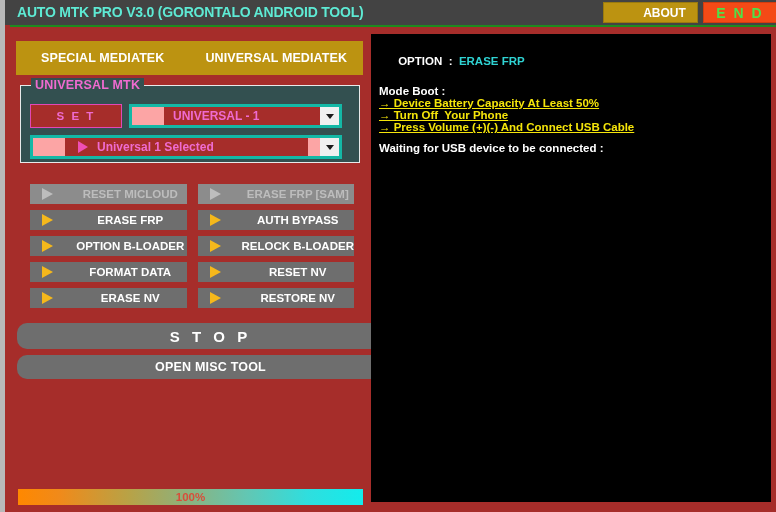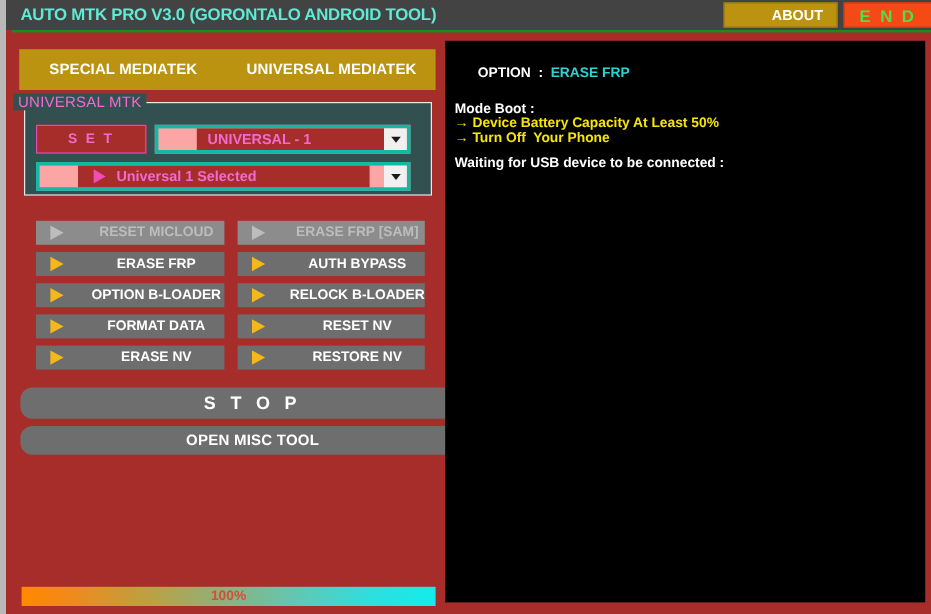--- a/index.html
+++ b/index.html
@@ -59,23 +59,23 @@
     font-size:12.5px;font-weight:bold;cursor:pointer;
     letter-spacing:0.1px;
   }
   .groupbox{
     position:absolute;left:15px;top:85px;width:340px;height:78px;
     background:#335050;
     border:1px solid #e9e9e9;
     box-sizing:border-box;
   }
   .group-label{
-    position:absolute;left:6px;top:78px;
+    position:absolute;left:26px;top:78px;
     background:#335050;color:#ef6bd0;
-    font-size:12.5px;font-weight:normal;
+    font-size:12.5px;font-weight:bold;
     padding:0 4px;letter-spacing:0.2px;text-align:center;
   }
   .set-btn{
     position:absolute;left:25px;top:104px;width:92px;height:24px;
     background:#a62d2a;border:1px solid #e148b5;
     color:#ef6bd0;font-size:11.5px;font-weight:bold;letter-spacing:2px;
     display:flex;align-items:center;justify-content:center;
     box-sizing:border-box;cursor:pointer;
   }
   .combo{
@@ -146,21 +146,21 @@
   .console{
     position:absolute;left:366px;top:34px;width:400px;height:468px;
     background:#000000;overflow:hidden;
   }
   .con-line{font-size:11.5px;font-weight:bold;white-space:pre;}
   .con-opt{position:absolute;left:8px;top:9px;}
   .con-opt .k{color:#ffffff;}
   .con-opt .v{color:#2fd3d3;}
   .con-body{position:absolute;left:8px;top:51px;}
   .con-body .w{color:#ffffff;}
-  .con-body .y{color:#f5e50a;}
+  .con-body .y{color:#f5e50a;text-decoration:underline;}
   .con-gap{height:9px;}
 </style>
 </head>
 <body>
 
 <div class="app">
 
   <div class="titlebar">
     <div class="title-text">AUTO MTK PRO V3.0 (GORONTALO ANDROID TOOL)</div>
     <div class="about-btn">ABOUT</div>
@@ -248,18 +248,19 @@
   </div>
 
   <div class="console">
     <div class="con-line con-opt">
       <span class="k">OPTION  :</span><span class="k">  </span><span class="v">ERASE FRP</span>
     </div>
     <div class="con-body">
       <div class="con-line w">Mode Boot :</div>
       <div class="con-line y">→ Device Battery Capacity At Least 50%</div>
       <div class="con-line y">→ Turn Off  Your Phone</div>
+      <div class="con-line y">→ Press Volume (+)(-) And Connect USB Cable</div>
       <div class="con-gap"></div>
       <div class="con-line w">Waiting for USB device to be connected :</div>
     </div>
   </div>
 
 </div>
 
 </body></html>

